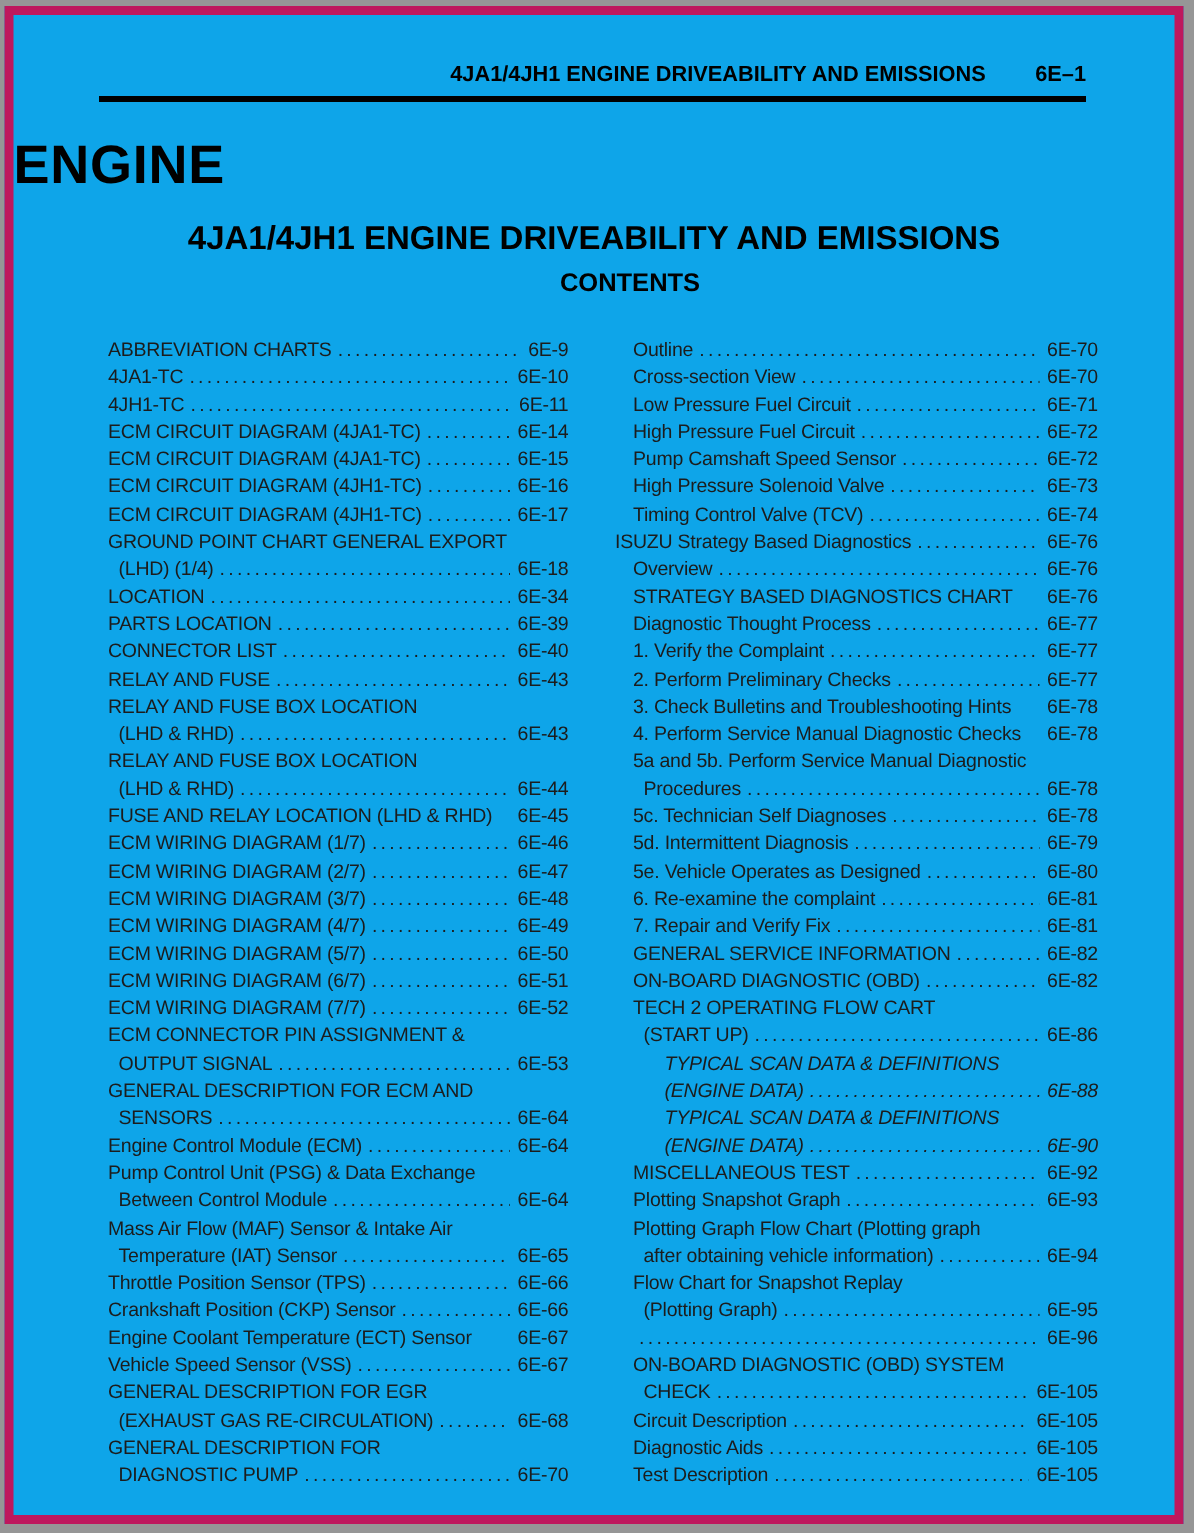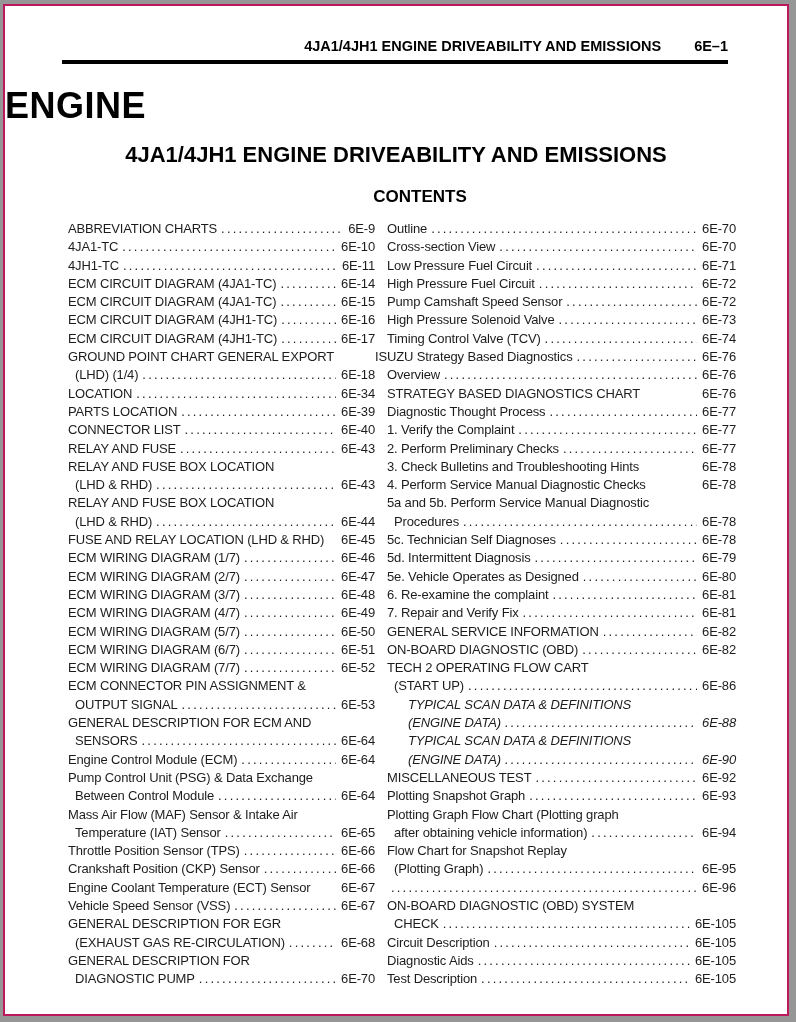--- a/index.html
+++ b/index.html
@@ -1,29 +1,29 @@
 <!DOCTYPE html>
 <html><head>
 <meta charset="utf-8">
 <style>
   html,body{margin:0;padding:0;width:796px;height:1022px;background:#969696;
     font-family:"Liberation Sans", sans-serif;}
   .page{position:absolute;top:4px;left:3px;right:7px;bottom:6px;
-    background:#ffffff;border:2px solid #be185d;}
+    background:#0ea5e9;border:6px solid #be185d;}
   .running-head{position:absolute;top:32px;left:57px;right:59px;
     display:flex;justify-content:flex-end;align-items:baseline;gap:33px;
     font-size:14.5px;font-weight:bold;color:#000;white-space:nowrap;}
   .rule{position:absolute;top:54px;left:57px;right:59px;height:3.5px;background:#000;}
   .main-title{position:absolute;top:79px;left:0;right:0;text-align:left;
     font-size:36px;font-weight:bold;letter-spacing:.5px;color:#000;margin:0;}
   .section-title{position:absolute;top:136px;left:0;right:0;text-align:center;
     font-size:22px;font-weight:bold;color:#000;margin:0;}
   .contents-heading{position:absolute;top:169px;left:0;right:0;text-align:center;
-    font-size:17px;font-weight:bold;color:#000;margin:12px;padding-left:48px;}
-  .toc{position:absolute;top:214px;left:63px;right:51px;display:flex;
+    font-size:17px;font-weight:bold;color:#000;margin:0;padding-left:48px;}
+  .toc{position:absolute;top:214px;left:63px;right:51px;display:flex;gap:31px;
     font-size:13px;line-height:18.3px;color:#1c1c1c;}
   .col{display:block;}
   .col-left{width:307px;flex:0 0 307px;}
   .col-right{flex:1 1 auto;min-width:0;}
   .row{display:flex;align-items:baseline;white-space:nowrap;letter-spacing:-0.15px;}
   .row .t{flex:0 0 auto;}
   .row .dots{flex:1 1 0;min-width:4px;overflow:hidden;white-space:nowrap;
     letter-spacing:2.2px;margin:0 5px 0 4px;color:#1c1c1c;}
   .row .gap{flex:1 1 auto;min-width:5px;}
   .row .p{flex:0 0 auto;text-align:right;}

